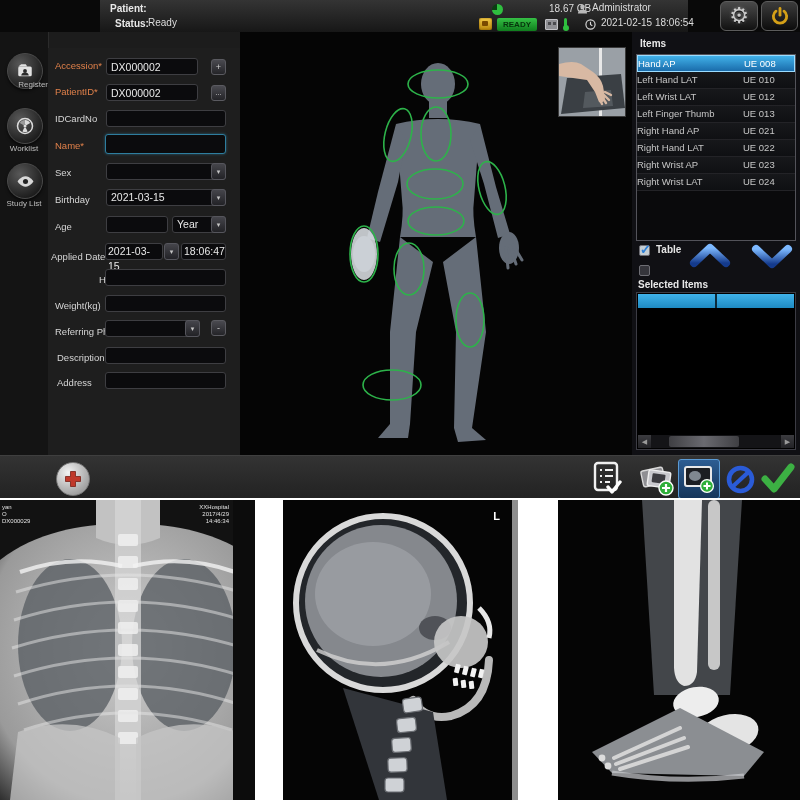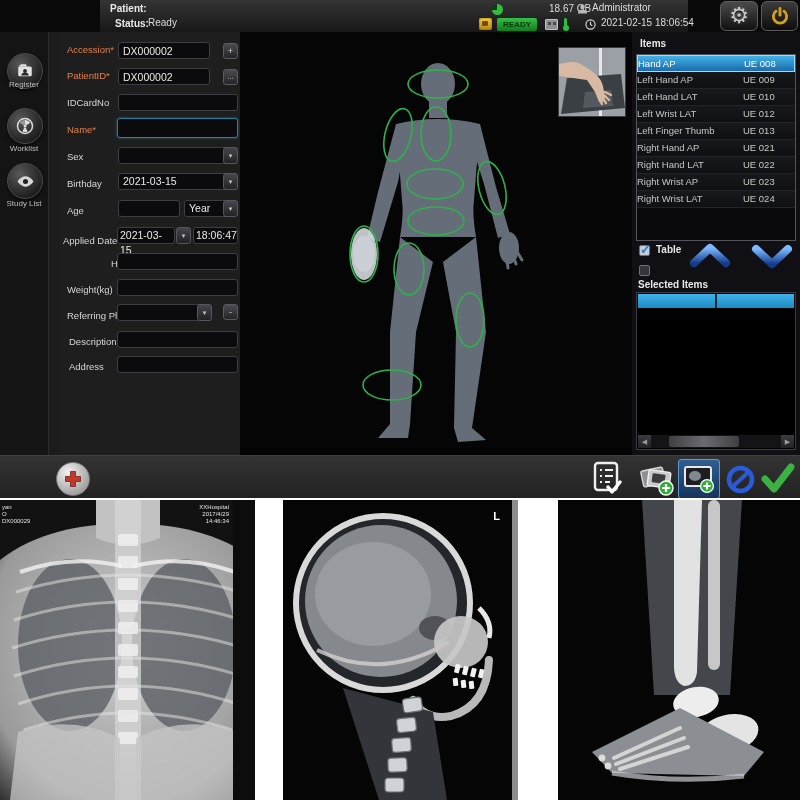--- a/index.html
+++ b/index.html
@@ -7,21 +7,21 @@
   .abs{position:absolute;}
   
   #app{position:absolute;left:0;top:0;width:800px;height:498px;background:#1c1c1c;overflow:hidden;}
   #topbar{position:absolute;left:0;top:0;width:800px;height:32px;background:linear-gradient(#343434,#171717);}
   .tb-dark{position:absolute;top:0;height:32px;background:#090909;}
   .tb-label{color:#e8e8e8;font-size:10px;font-weight:bold;}
   .tb-text{color:#dcdcdc;font-size:10px;}
   #sidebar{position:absolute;left:0;top:32px;width:48px;height:423px;background:#141414;border-right:1px solid #2b2b2b;}
   .side-btn{position:absolute;left:7px;width:34px;height:34px;border-radius:50%;background:radial-gradient(circle at 35% 30%,#585858,#1d1d1d 75%);border:1px solid #4a4a4a;box-shadow:0 2px 3px rgba(0,0,0,.6);display:flex;align-items:center;justify-content:center;}
   .side-label{position:absolute;width:48px;text-align:center;color:#bdbdbd;font-size:8px;}
-  #form-panel{position:absolute;left:48px;top:32px;width:192px;height:423px;background:#1e1e1e;margin-left:12px;}
+  #form-panel{position:absolute;left:48px;top:48px;width:192px;height:423px;background:#1e1e1e;}
   .f-label{position:absolute;font-size:9.5px;color:#d6d6d6;white-space:nowrap;}
   .f-label.req{color:#e0804a;}
   .inp{position:absolute;background:#0b0b0d;border:1px solid #3e3e42;border-radius:3px;color:#e8e8e8;font-size:10.5px;padding:0 4px;font-family:inherit;box-sizing:border-box;height:17px;}
   .inp.focused{border:1px solid #2e7d9e;box-shadow:0 0 3px rgba(60,160,200,.5);}
   .dd-box{position:absolute;background:#0b0b0d;border:1px solid #3e3e42;border-radius:3px;color:#e8e8e8;font-size:10.5px;line-height:15px;padding:0 4px;box-sizing:border-box;height:17px;}
   .dd-arrow{position:absolute;width:15px;height:17px;background:linear-gradient(#45454b,#222226);border:1px solid #55555c;border-radius:3px;color:#c4c4c4;font-size:7px;text-align:center;line-height:16px;box-sizing:border-box;}
   .sq-btn{position:absolute;width:15px;height:16px;background:linear-gradient(#4a4a50,#242428);border:1px solid #5a5a60;border-radius:3px;color:#cfcfcf;font-size:9px;text-align:center;line-height:14px;box-sizing:border-box;}
   #body-panel{position:absolute;left:240px;top:32px;width:392px;height:423px;background:#050505;}
   #right-panel{position:absolute;left:632px;top:32px;width:168px;height:423px;background:#101014;}
   .rp-title{position:absolute;color:#e8e8e8;font-size:10px;font-weight:bold;}
@@ -101,21 +101,21 @@
 
   <div id="sidebar">
     <div class="side-btn" style="top:21px;">
       <svg width="18" height="18" viewBox="0 0 24 24">
           <rect x="3" y="6" width="18" height="13" rx="2" fill="#e2e2e2"></rect>
           <path d="M3 6l4-3h6l2 3z" fill="#e2e2e2"></path>
           <circle cx="12" cy="12" r="2.6" fill="#2b2b2b"></circle>
           <path d="M7 18c0-2.6 2.2-4 5-4s5 1.4 5 4z" fill="#2b2b2b"></path>
         </svg>
     </div>
-    <div class="side-label" style="top:48px;">Register</div>
+    <div class="side-label" style="top:48px;text-align:right;">Register</div>
     <div class="side-btn" style="top:76px;">
       <svg width="18" height="18" viewBox="0 0 24 24">
           <circle cx="12" cy="12" r="10" fill="none" stroke="#dcdcdc" stroke-width="2"></circle>
           <circle cx="12" cy="12" r="2" fill="#dcdcdc"></circle>
           <path d="M12 4a8 8 0 0 1 6.9 4l-5.2 3a2 2 0 0 0-1.7-1z" fill="#dcdcdc"></path>
           <path d="M5.1 8a8 8 0 0 1 6.9-4v6a2 2 0 0 0-1.7 1z" fill="#dcdcdc" opacity=".55"></path>
           <path d="M12 20a8 8 0 0 1-6.9-12l5.2 3a2 2 0 0 0 3.4 0l5.2-3A8 8 0 0 1 12 20z" fill="none"></path>
           <path d="M8.5 19.2a8 8 0 0 0 7 0l-2.6-5.2a2 2 0 0 1-1.8 0z" fill="#dcdcdc"></path>
         </svg>
     </div>
@@ -220,24 +220,20 @@
       <path d="M40 50 l3 6 M43 49 l4 6 M45 47 l5 5 M46 44 l6 3" stroke="#d8b9a3" stroke-width="2.4" fill="none" stroke-linecap="round"></path>
     </svg>
   </div>
 
   <div id="right-panel">
     <div class="rp-title" style="left:8px;top:6px;">Items</div>
     <div id="items-list">
       <div class="row-item selected">
           <div class="cell-name">Hand AP</div>
           <div class="cell-code">UE 008</div>
-        </div>
-      <div class="row-item">
-          <div class="cell-name">Left Hand AP</div>
-          <div class="cell-code">UE 009</div>
         </div>
       <div class="row-item">
           <div class="cell-name">Left Hand LAT</div>
           <div class="cell-code">UE 010</div>
         </div>
       <div class="row-item">
           <div class="cell-name">Left Wrist LAT</div>
           <div class="cell-code">UE 012</div>
         </div>
       <div class="row-item">

